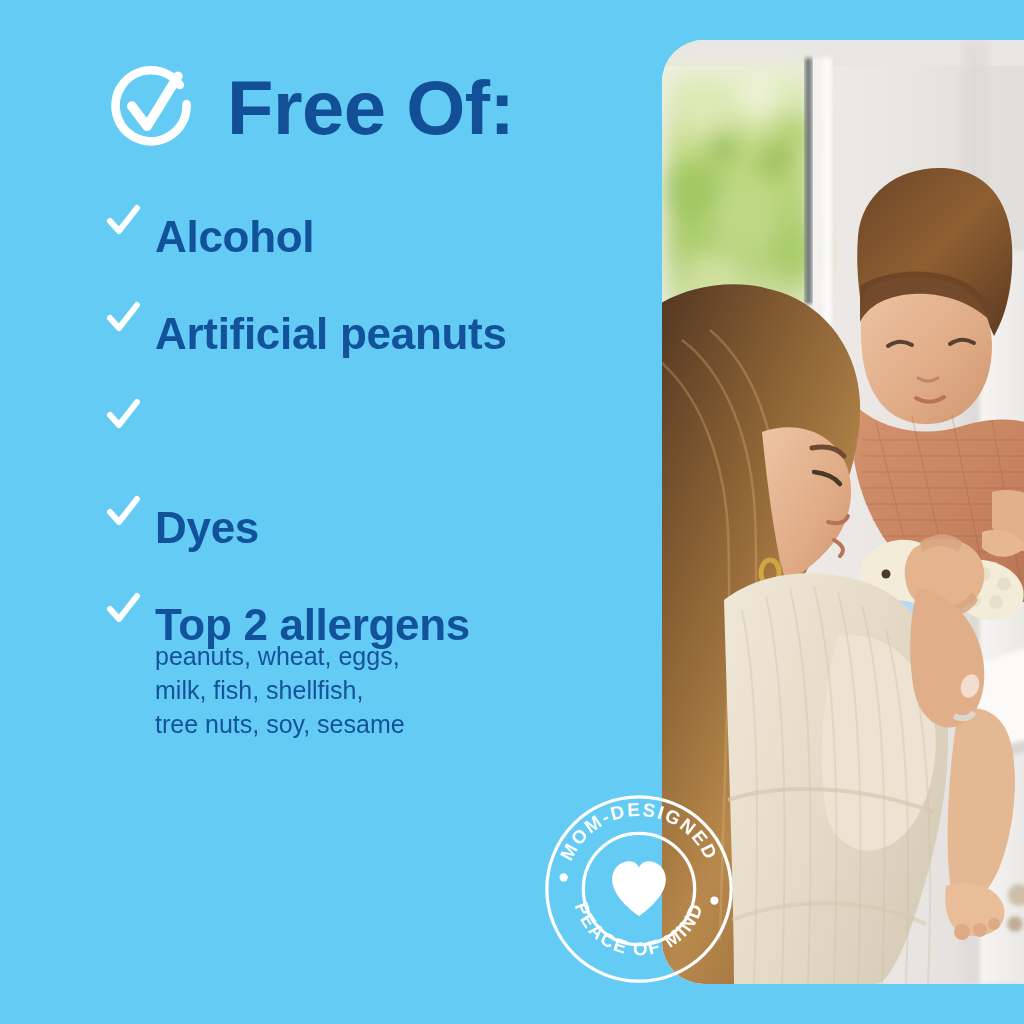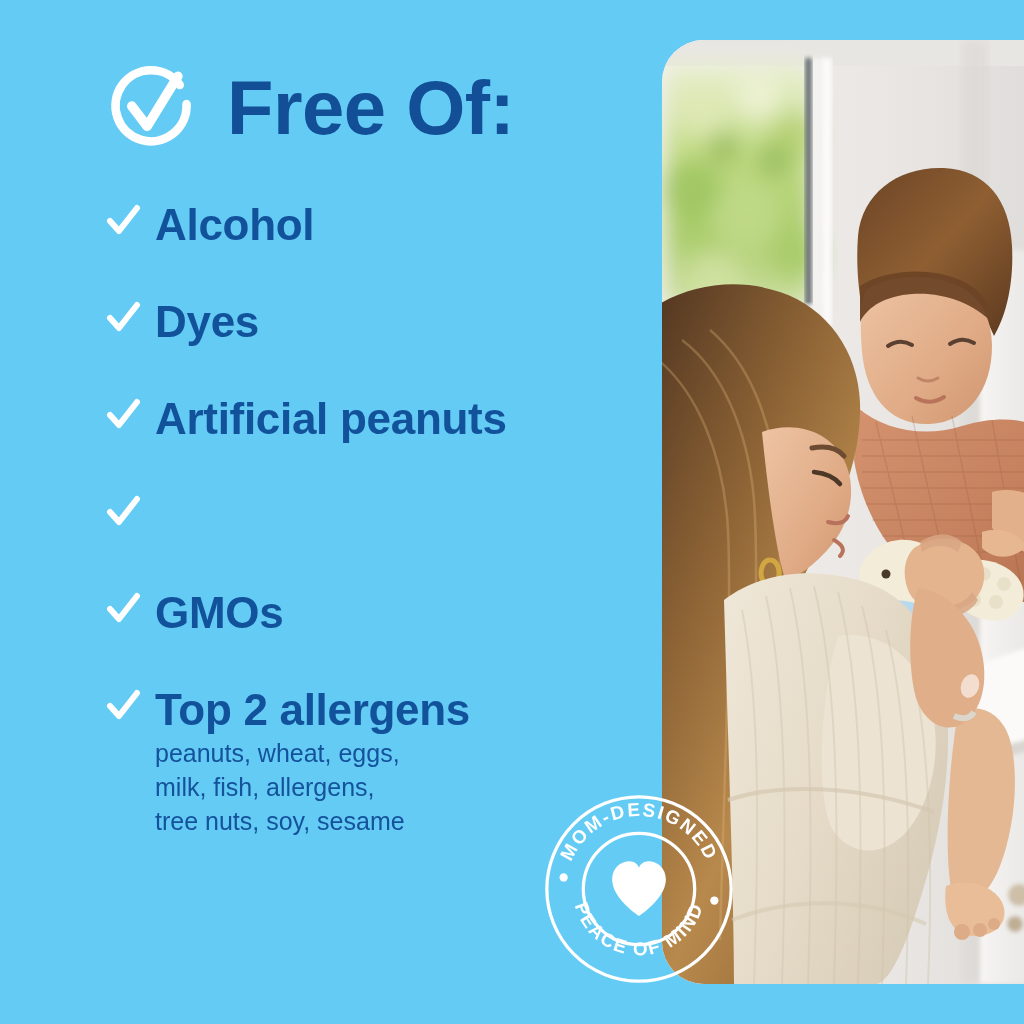--- a/index.html
+++ b/index.html
@@ -63,21 +63,21 @@
   .check-icon {
     position: absolute;
     left: 2px;
     top: 8px;
     width: 36px;
     height: 36px;
   }
   .item-label {
     position: absolute;
     left: 52px;
-    top: 4px;
+    top: 16px;
     font-size: 44px;
     font-weight: bold;
     color: #12529b;
     letter-spacing: -0.3px;
     line-height: 1.12;
     white-space: nowrap;
   }
   .item-sublabel {
     position: absolute;
     left: 52px;
@@ -129,55 +129,49 @@
 
     <div id="free-of-list">
 
       <div class="list-item">
         <svg class="check-icon" viewBox="0 0 36 36" aria-hidden="true">
           <path d="M5 17 L14 27 L32 4" fill="none" stroke="#ffffff" stroke-width="6" stroke-linecap="round" stroke-linejoin="round"></path>
         </svg>
         <div class="item-label">Alcohol</div>
       </div>
 
+
+
+      <div class="list-item">
+        <svg class="check-icon" viewBox="0 0 36 36" aria-hidden="true">
+          <path d="M5 17 L14 27 L32 4" fill="none" stroke="#ffffff" stroke-width="6" stroke-linecap="round" stroke-linejoin="round"></path>
+        </svg>
+        <div class="item-label">Artificial peanuts</div>
+      </div>
+
+      <div class="list-item">
+        <svg class="check-icon" viewBox="0 0 36 36" aria-hidden="true">
+          <path d="M5 17 L14 27 L32 4" fill="none" stroke="#ffffff" stroke-width="6" stroke-linecap="round" stroke-linejoin="round"></path>
+        </svg>
+      </div>
+
       <div class="list-item">
         <svg class="check-icon" viewBox="0 0 36 36" aria-hidden="true">
           <path d="M5 17 L14 27 L32 4" fill="none" stroke="#ffffff" stroke-width="6" stroke-linecap="round" stroke-linejoin="round"></path>
         </svg>
         <div class="item-label">Dyes</div>
       </div>
 
-
-      <div class="list-item">
-        <svg class="check-icon" viewBox="0 0 36 36" aria-hidden="true">
-          <path d="M5 17 L14 27 L32 4" fill="none" stroke="#ffffff" stroke-width="6" stroke-linecap="round" stroke-linejoin="round"></path>
-        </svg>
-        <div class="item-label">Artificial peanuts</div>
-      </div>
-
-      <div class="list-item">
-        <svg class="check-icon" viewBox="0 0 36 36" aria-hidden="true">
-          <path d="M5 17 L14 27 L32 4" fill="none" stroke="#ffffff" stroke-width="6" stroke-linecap="round" stroke-linejoin="round"></path>
-        </svg>
-      </div>
-
-      <div class="list-item">
-        <svg class="check-icon" viewBox="0 0 36 36" aria-hidden="true">
-          <path d="M5 17 L14 27 L32 4" fill="none" stroke="#ffffff" stroke-width="6" stroke-linecap="round" stroke-linejoin="round"></path>
-        </svg>
-        <div class="item-label">GMOs</div>
-      </div>
-
       <div class="list-item last">
         <svg class="check-icon" viewBox="0 0 36 36" aria-hidden="true">
           <path d="M5 17 L14 27 L32 4" fill="none" stroke="#ffffff" stroke-width="6" stroke-linecap="round" stroke-linejoin="round"></path>
         </svg>
         <div class="item-label">Top 2 allergens</div>
         <div class="item-sublabel">peanuts, wheat, eggs,
-milk, fish, allergens,
+milk, fish, shellfish,
 tree nuts, soy, sesame</div>
       </div>
 
     </div>
   </div>
 
   <div id="photo-panel">
     <svg id="photo-svg" viewBox="0 0 387 944" aria-hidden="true">
       <defs>
         <linearGradient id="wallGrad" x1="0" y1="0" x2="1" y2="0">

